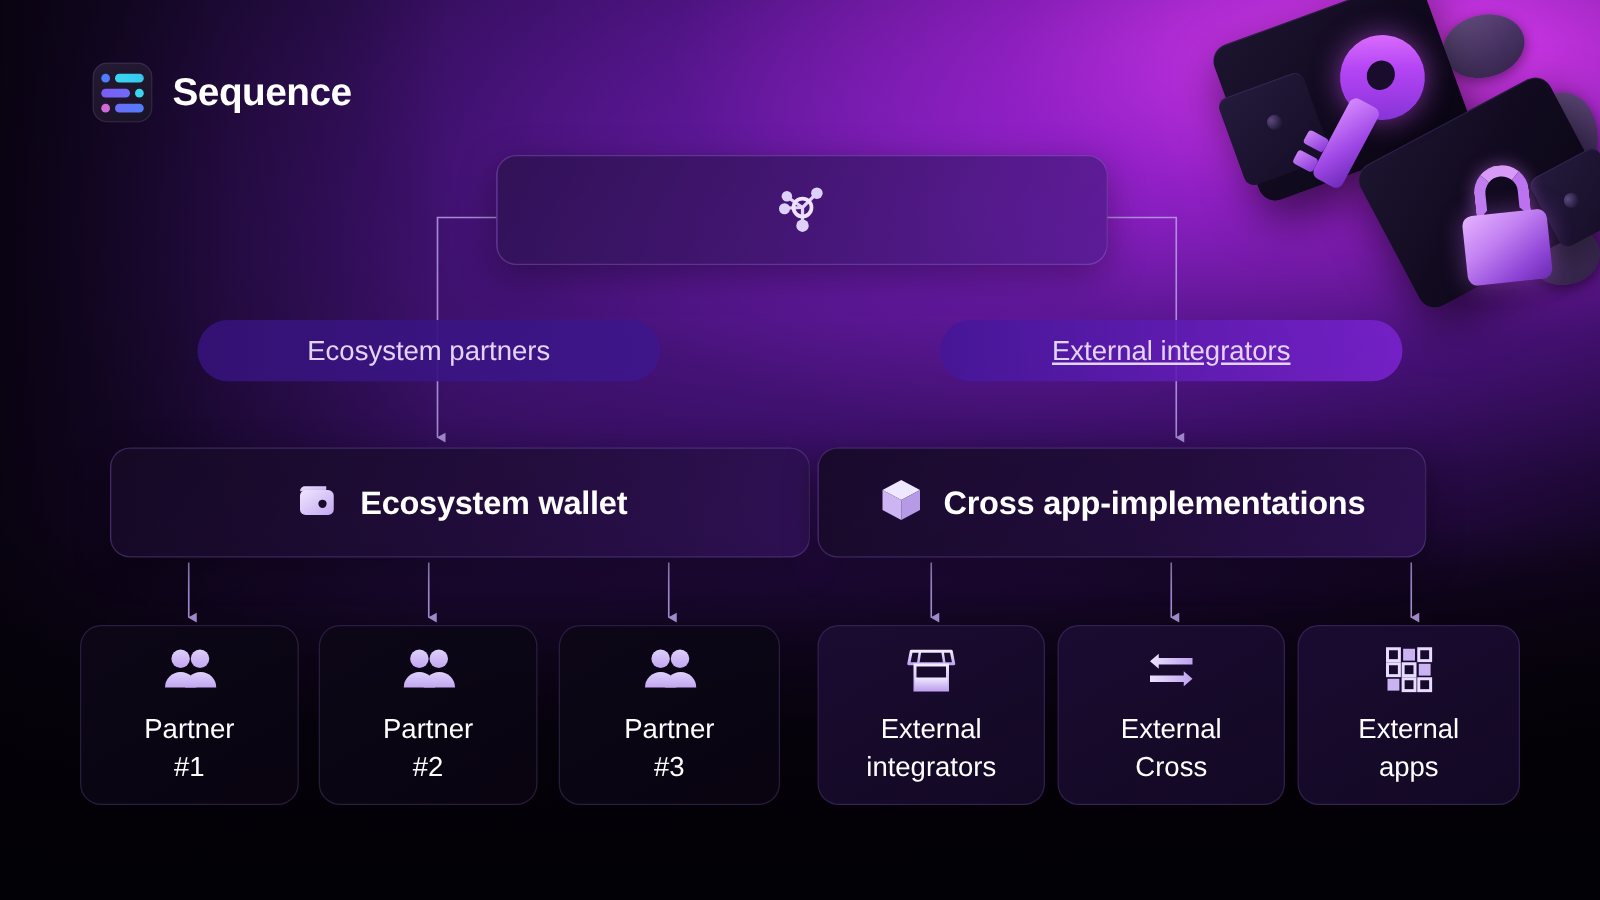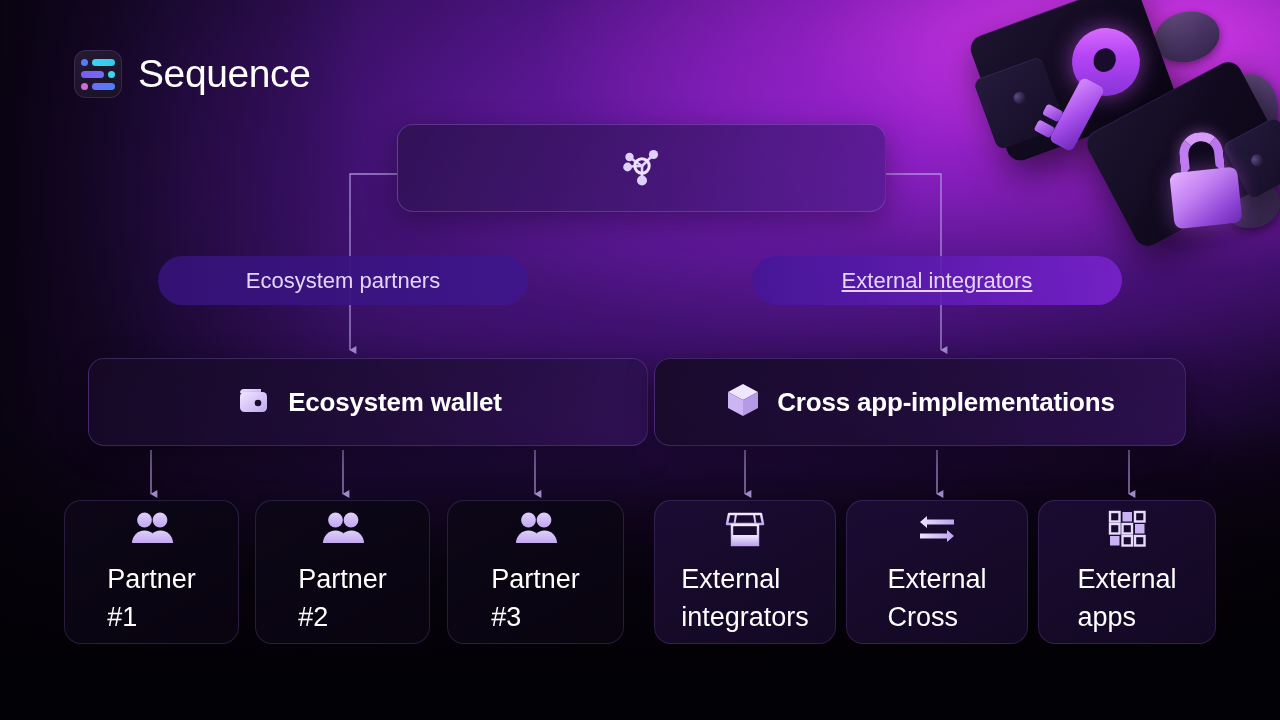--- a/index.html
+++ b/index.html
@@ -105,21 +105,21 @@
   #logo-row { position:absolute; left:74px; top:50px; display:flex; align-items:center; gap:16px; }
   #logo-mark {
     width:48px; height:48px; border-radius:12px;
     background:linear-gradient(160deg,#241a34 0%,#1a1226 100%);
     box-shadow:inset 0 0 0 1px rgba(140,110,190,0.22);
     display:flex; flex-direction:column; justify-content:center; gap:5px; padding:0 7px;
   }
   .logo-line { display:flex; align-items:center; gap:4px; height:7px; }
   .ld { width:7px; height:7px; border-radius:50%; flex:none; }
   .lb { height:7px; border-radius:4px; }
-  #logo-text { color:#ffffff; font-size:39px; font-weight:400; letter-spacing:-0.4px; }
+  #logo-text { color:#ffffff; font-size:31px; font-weight:700; letter-spacing:-0.4px; }
 
   
   .node {
     position:absolute;
     border-radius:16px;
     display:flex; align-items:center; justify-content:center;
     color:#fff;
   }
 
   #node-ecosystem {
@@ -134,21 +134,21 @@
 
   .node-l2 {
     top:358px; height:88px;
     background:linear-gradient(125deg, rgba(22,10,38,0.90) 0%, rgba(32,13,56,0.86) 55%, rgba(48,18,86,0.82) 100%);
     border:1px solid rgba(150,110,215,0.28);
     box-shadow:0 8px 28px rgba(0,0,0,0.40);
     gap:16px;
     z-index:4;
   }
   #node-wallet { left:64px;  width:560px;margin-left:24px; }
-  #node-crossapp { left:654px; width:532px; }
+  #node-crossapp { left:654px; width:487px; }
   .node-l2 .node-label { font-size:26px; font-weight:700; letter-spacing:-0.2px; }
 
   
   .pill {
     position:absolute; top:256px; height:49px;
     border-radius:25px;
     display:flex; align-items:center; justify-content:center;
     color:#e4d4fb; font-size:22px; font-weight:400;
     z-index:5;
   }
@@ -171,21 +171,21 @@
     z-index:4;
   }
   .leaf.dark {
     background:linear-gradient(150deg, rgba(13,7,24,0.95) 0%, rgba(9,4,16,0.96) 100%);
   }
   .leaf.lit {
     background:linear-gradient(150deg, rgba(28,12,52,0.92) 0%, rgba(20,9,38,0.94) 100%);
   }
   .leaf-icon { height:42px; display:flex; align-items:center; justify-content:center; margin-bottom:4px; }
   .leaf-label {
-    color:#fff; font-size:27px; line-height:1.42; font-weight:400;
+    color:#fff; font-size:22px; line-height:1.42; text-align:center; font-weight:400;
   }
 
   #leaf-p1 { left:64px;  width:175px; }
   #leaf-p2 { left:255px; width:175px; }
   #leaf-p3 { left:447px; width:177px; }
   #leaf-mk { left:654px; width:182px; }
   #leaf-dx { left:846px; width:182px; }
   #leaf-ap { left:1038px;width:178px; }
 
   

